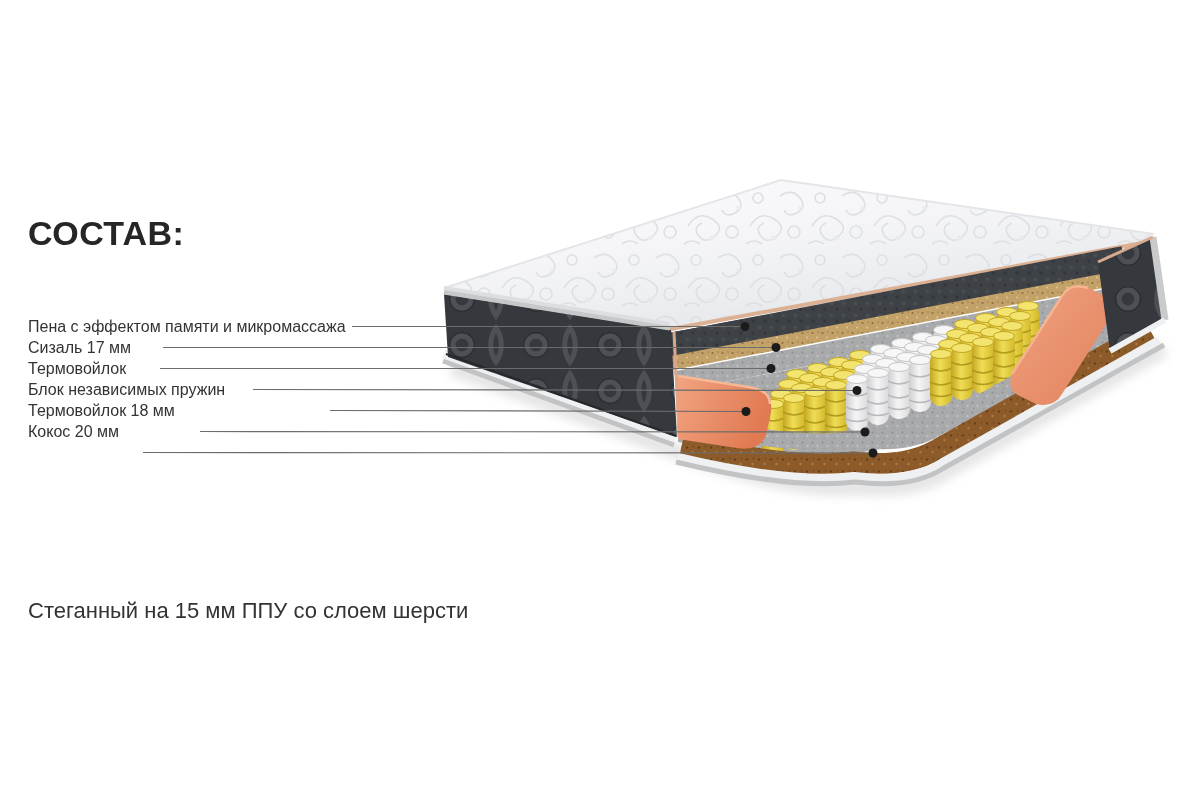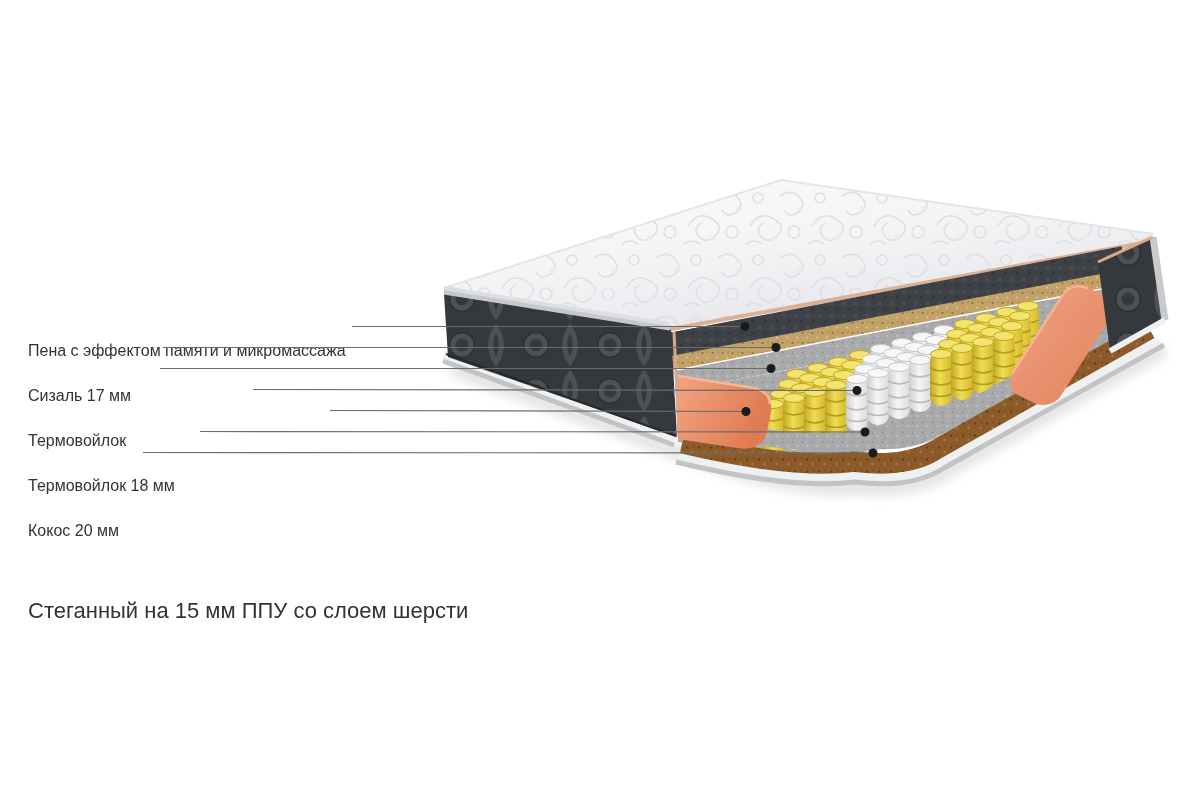--- a/index.html
+++ b/index.html
@@ -3,34 +3,36 @@
 <meta charset="utf-8">
 <style>
   html,body{margin:0;padding:0;background:#fff;}
   .stage{position:relative;width:1191px;height:794px;background:var(--bg,#ffffff);
          font-family:"Liberation Sans","DejaVu Sans",sans-serif;overflow:hidden;}
   .title{position:absolute;left:28px;font-weight:bold;color:var(--text-title,#262626);
          font-size:34px;letter-spacing:.5px;white-space:nowrap;}
   #composition-title{top:214px;}
   #cover-title{top:556px;}
   .labels{position:absolute;left:28px;top:316px;}
-  .lab{height:21px;line-height:21px;font-size:16px;color:var(--text-label,#333333);white-space:nowrap;margin-top:24px;}
+  .lab{height:21px;line-height:21px;font-size:16px;color:var(--text-label,#333333);white-space:nowrap;}
   .cover-desc{position:absolute;left:28px;top:598px;font-size:22px;color:var(--text-label,#333333);white-space:nowrap;}
   svg.art{position:absolute;left:0;top:0;}
 </style>
 </head>
 <body>
 
 <div class="stage">
 
+  <div class="title" id="composition-title">СОСТАВ:</div>
 
   <div class="labels">
     <div class="lab">Пена с эффектом памяти и микромассажа</div>
     <div class="lab">Сизаль 17 мм</div>
     <div class="lab">Термовойлок</div>
+    <div class="lab">Блок независимых пружин</div>
     <div class="lab">Термовойлок 18 мм</div>
     <div class="lab">Кокос 20 мм</div>
   </div>
 
   <div class="cover-desc">Стеганный на 15 мм ППУ со слоем шерсти</div>
 
   <svg class="art" width="1191" height="794" viewBox="0 0 1191 794">
     <defs>
       <filter id="soft" x="-20%" y="-20%" width="140%" height="140%">
         <feGaussianBlur stdDeviation="5"></feGaussianBlur>

